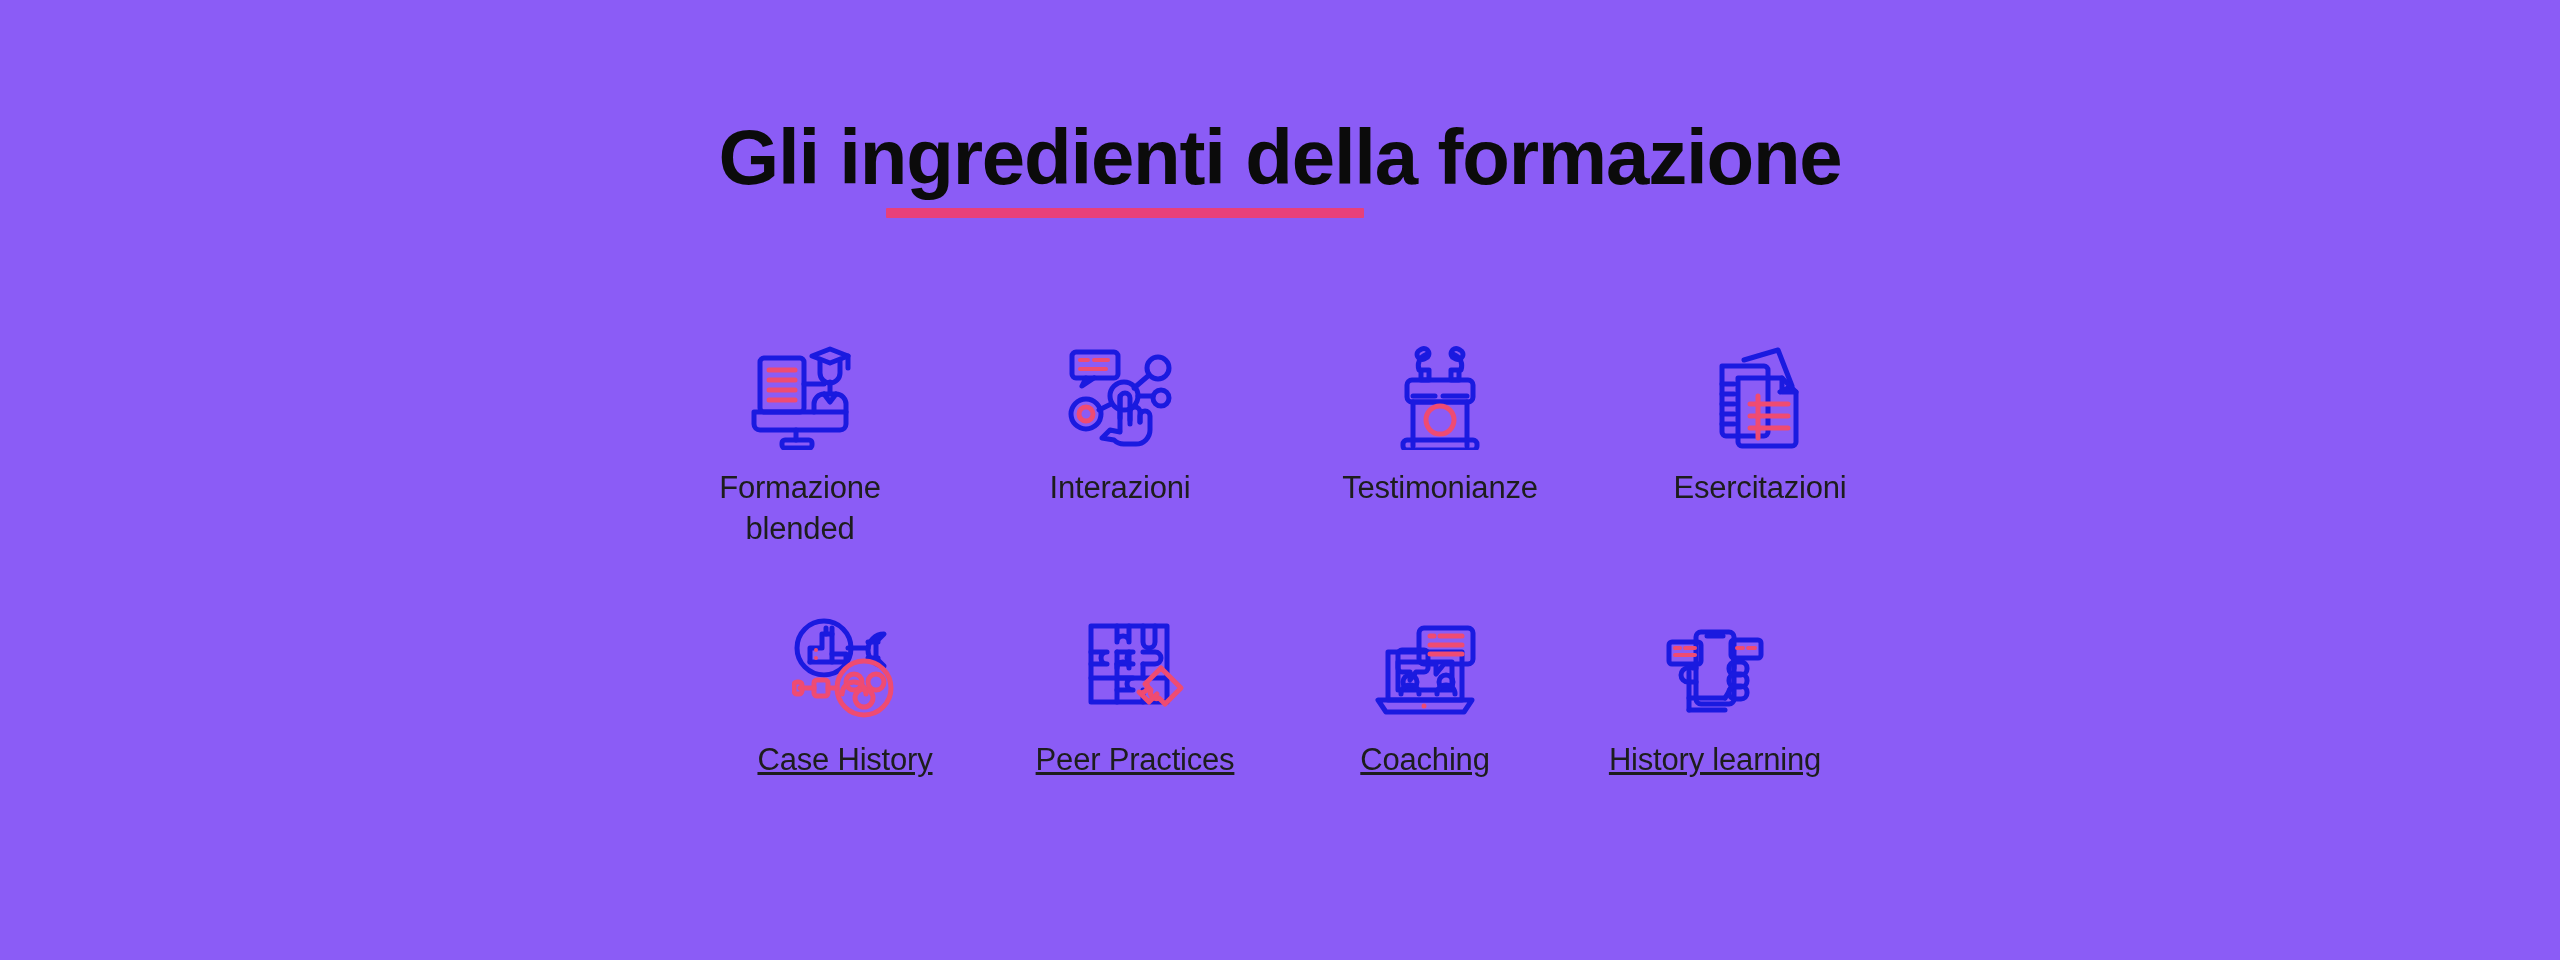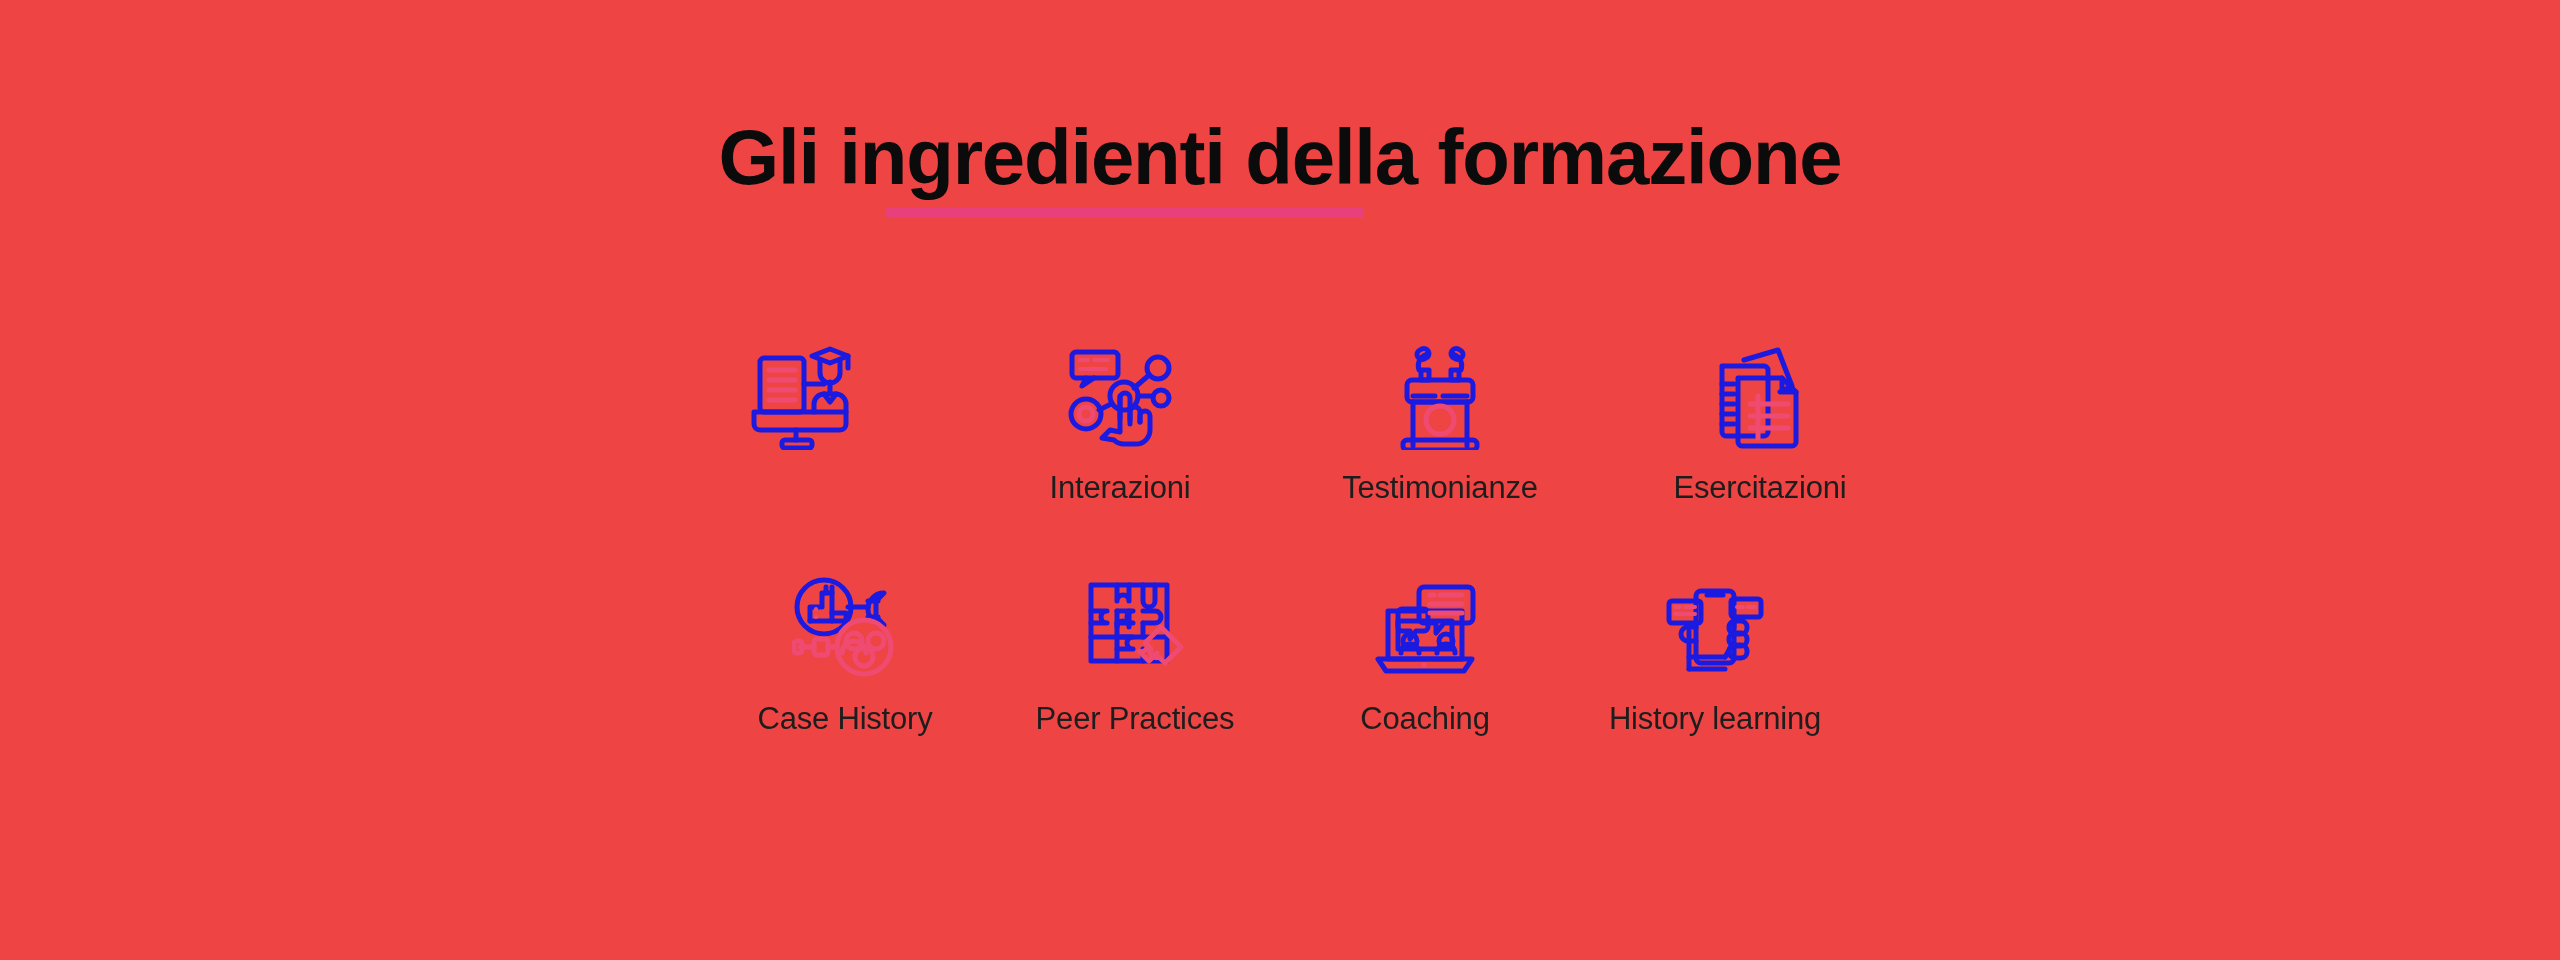--- a/index.html
+++ b/index.html
@@ -12,21 +12,21 @@
     height: 960px;
     overflow: hidden;
     font-family: "Liberation Sans", sans-serif;
     -webkit-font-smoothing: antialiased;
   }
 
   .slide {
     position: relative;
     width: 2560px;
     height: 960px;
-    background: #ef4444;
+    background: #8b5cf6;
   }
 
   
   .title-block {
     position: absolute;
     left: 0;
     top: 118px;
     width: 2560px;
     text-align: center;
   }
@@ -89,21 +89,21 @@
   .cell-label {
     margin-top: 18px;
     font-family: "Liberation Sans", sans-serif;
     font-size: 31px;
     line-height: 1.32;
     color: #1d1d1d;
     text-align: center;
     letter-spacing: -0.2px;
     white-space: pre-line;
   }
-  .row-2 .cell-label { margin-top: 22px; }
+  .row-2 .cell-label { margin-top: 22px; text-decoration: underline; }
 </style>
 </head>
 <body>
 
 <div class="slide">
 
   <div class="title-block">
     <div class="title-inner">
       <h1 class="page-title">Gli ingredienti della formazione</h1>
       <div class="title-underline"></div>
@@ -131,20 +131,22 @@
               <path d="M80 48l6 8 6-8"></path>
             </g>
             <g stroke="#ef4b72" stroke-width="5" stroke-linecap="round">
               <path d="M25 24h26"></path>
               <path d="M25 34h26"></path>
               <path d="M25 44h26"></path>
               <path d="M25 54h26"></path>
             </g>
           </svg>
         </div>
+        <div class="cell-label">Formazione
+blended</div>
       </div>
 
       <div class="cell">
         <div class="icon-box">
           <svg width="108" height="104" viewBox="0 0 108 104" fill="none">
             <g stroke="#1a1ae0" stroke-width="5" stroke-linecap="round" stroke-linejoin="round">
               <rect x="6" y="6" width="46" height="26" rx="4"></rect>
               <path d="M20 32l-4 8 12-8"></path>
               <circle cx="58" cy="50" r="14"></circle>
               <circle cx="92" cy="22" r="11"></circle>

